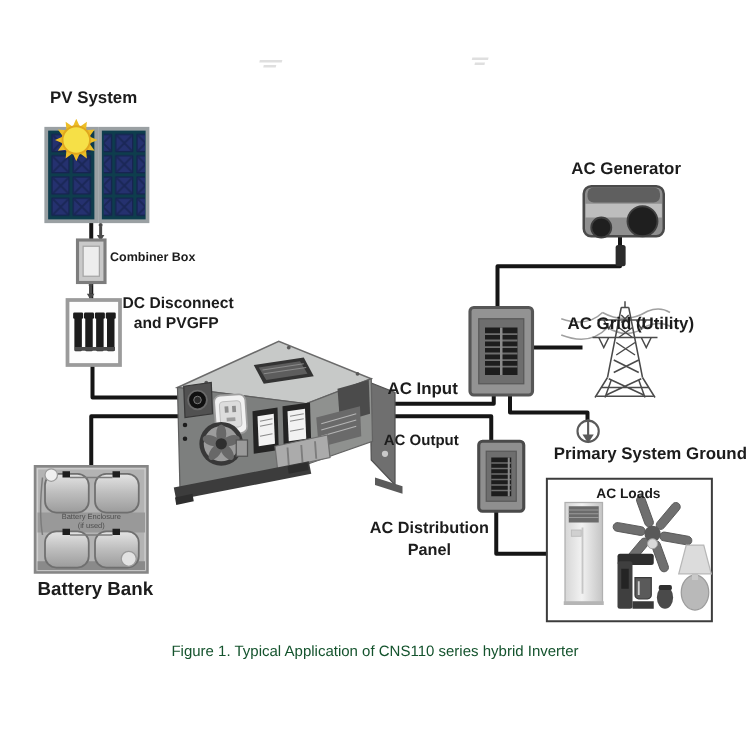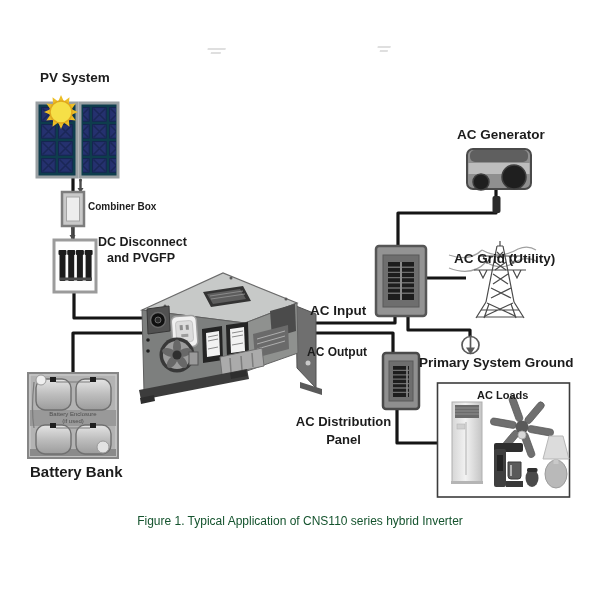--- a/index.html
+++ b/index.html
@@ -313,21 +313,21 @@
   </div>
   <div class="tinytext">
     <div>Battery Enclosure</div>
     <div>(if used)</div>
   </div>
   <div class="label" style="left:30px;top:463px;font-size:15px;">Battery Bank</div>
   <div class="label" style="left:457px;top:127px;font-size:13.5px;">AC Generator</div>
   <div class="label" style="left:454px;top:227px;font-size:13.5px;margin-top:24px;">AC Grid (Utility)</div>
   <div class="label" style="left:310px;top:303px;font-size:13.5px;">AC Input</div>
   <div class="label" style="left:307px;top:346px;font-size:12px;">AC Output</div>
-  <div class="label" style="left:419px;top:355px;font-size:13.5px;">Primary System Ground</div>
+  <div class="label" style="left:419px;top:355px;font-size:13.5px;padding-left:24px;">Primary System Ground</div>
   <div class="label center" style="left:294px;top:413px;width:99px;font-size:13px;line-height:18px;">
     <div>AC Distribution</div>
     <div>Panel</div>
   </div>
   <div class="label" style="left:477px;top:389px;font-size:11px;">AC Loads</div>
 
   <div class="caption">Figure 1. Typical Application of CNS110 series hybrid Inverter</div>
 </div>
 
 </body></html>

